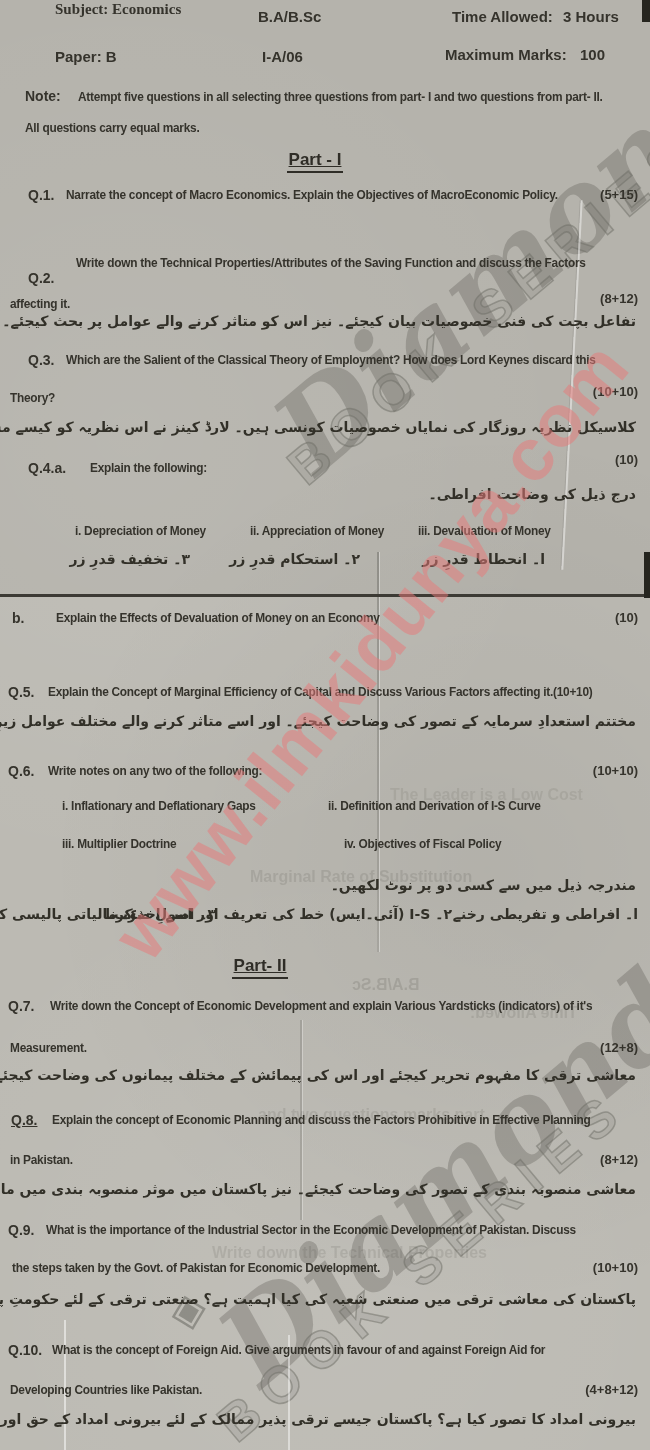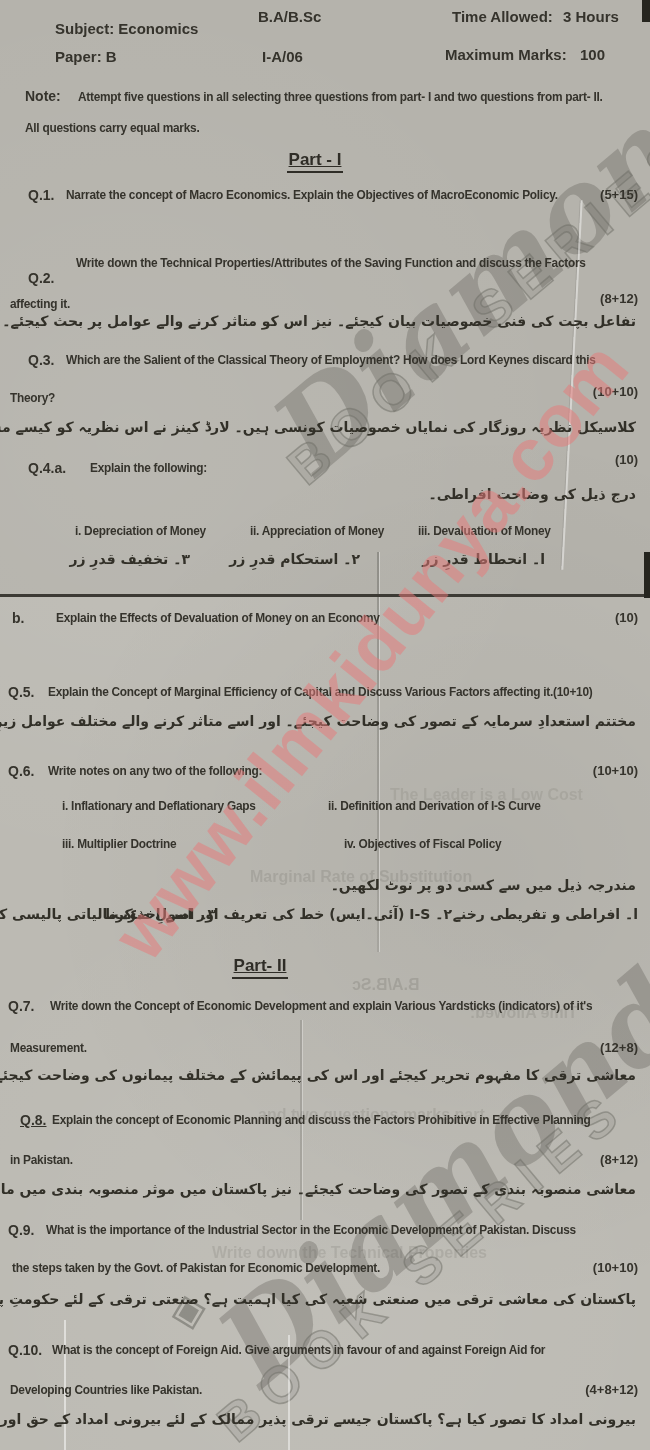--- a/index.html
+++ b/index.html
@@ -65,21 +65,21 @@
   <div class="crease" style="left:377px;top:552px;width:2px;height:400px;background:linear-gradient(180deg,rgba(50,50,45,.28),rgba(50,50,45,.12));box-shadow:1px 0 0 rgba(255,255,255,.35);"></div>
   <div class="crease" style="left:571px;top:200px;width:1.5px;height:370px;background:rgba(255,255,255,.45);box-shadow:-1px 0 0 rgba(60,60,55,.12);transform:rotate(3deg);"></div>
   <div class="crease" style="left:300px;top:1020px;width:1.5px;height:200px;background:rgba(60,60,55,.18);box-shadow:1px 0 0 rgba(255,255,255,.3);"></div>
   <div class="crease" style="left:64px;top:1320px;width:2px;height:130px;background:rgba(255,255,255,.5);"></div>
   <div class="crease" style="left:288px;top:1335px;width:2px;height:115px;background:rgba(255,255,255,.45);"></div>
   <div class="edge" style="left:644px;top:552px;width:6px;height:46px;"></div>
   <div class="edge" style="left:642px;top:0;width:8px;height:22px;"></div>
 
   <div class="divider"></div>
 
-  <span class="t" style="left:55px;top:20px;">Subject: Economics</span>
+  <span class="t" style="left:55px;top:1px;font-family:Liberation Serif, serif;">Subject: Economics</span>
   <span class="t" style="left:258px;top:8px;">B.A/B.Sc</span>
   <span class="t" style="left:452px;top:8px;">Time Allowed:</span>
   <span class="t" style="left:563px;top:8px;">3 Hours</span>
   <span class="t" style="left:55px;top:48px;">Paper: B</span>
   <span class="t" style="left:262px;top:48px;">I-A/06</span>
   <span class="t" style="left:445px;top:46px;">Maximum Marks:</span>
   <span class="t" style="left:580px;top:46px;">100</span>
   <span class="t" style="left:25px;top:88px;font-size:14px;">Note:</span>
   <span class="tl" style="left:78px;top:89px;">Attempt five questions in all selecting three questions from part- I and two questions from part- II.</span>
   <span class="tl" style="left:25px;top:120px;">All questions carry equal marks.</span>
@@ -139,21 +139,21 @@
   <div class="part-title" style="top:956px;width:520px;">
     <span>Part- II</span>
   </div>
 
   <span class="qn" style="left:8px;top:998px;">Q.7.</span>
   <span class="tl" style="left:50px;top:998px;">Write down the Concept of Economic Development and explain Various Yardsticks (indicators) of it's</span>
   <span class="tl" style="left:10px;top:1040px;">Measurement.</span>
   <span class="qm" style="top:1040px;">(12+8)</span>
   <div class="urow" style="top:1066px;"><span class="ur">معاشی ترقی کا مفہوم تحریر کیجئے اور اس کی پیمائش کے مختلف پیمانوں کی وضاحت کیجئے۔</span></div>
 
-  <span class="qn" style="left:20px;top:1112px;text-decoration:underline;">Q.8.</span>
+  <span class="qn" style="left:11px;top:1112px;text-decoration:underline;">Q.8.</span>
   <span class="tl" style="left:52px;top:1112px;">Explain the concept of Economic Planning and discuss the Factors Prohibitive in Effective Planning</span>
   <span class="tl" style="left:10px;top:1152px;">in Pakistan.</span>
   <span class="qm" style="top:1152px;">(8+12)</span>
   <div class="urow" style="top:1180px;"><span class="ur">معاشی منصوبہ بندی کے تصور کی وضاحت کیجئے۔ نیز پاکستان میں موثر منصوبہ بندی میں مانع عوامل پر بحث کیجئے۔</span></div>
 
   <span class="qn" style="left:8px;top:1222px;">Q.9.</span>
   <span class="tl" style="left:46px;top:1222px;">What is the importance of  the Industrial Sector in the Economic Development of Pakistan. Discuss</span>
   <span class="tl" style="left:12px;top:1260px;">the steps taken by the Govt. of Pakistan for Economic Development.</span>
   <span class="qm" style="top:1260px;">(10+10)</span>
   <div class="urow" style="top:1290px;"><span class="ur">پاکستان کی معاشی ترقی میں صنعتی شعبہ کی کیا اہمیت ہے؟ صنعتی ترقی کے لئے حکومتِ پاکستان کے اقدامات زیرِ بحث لائیں۔</span></div>

